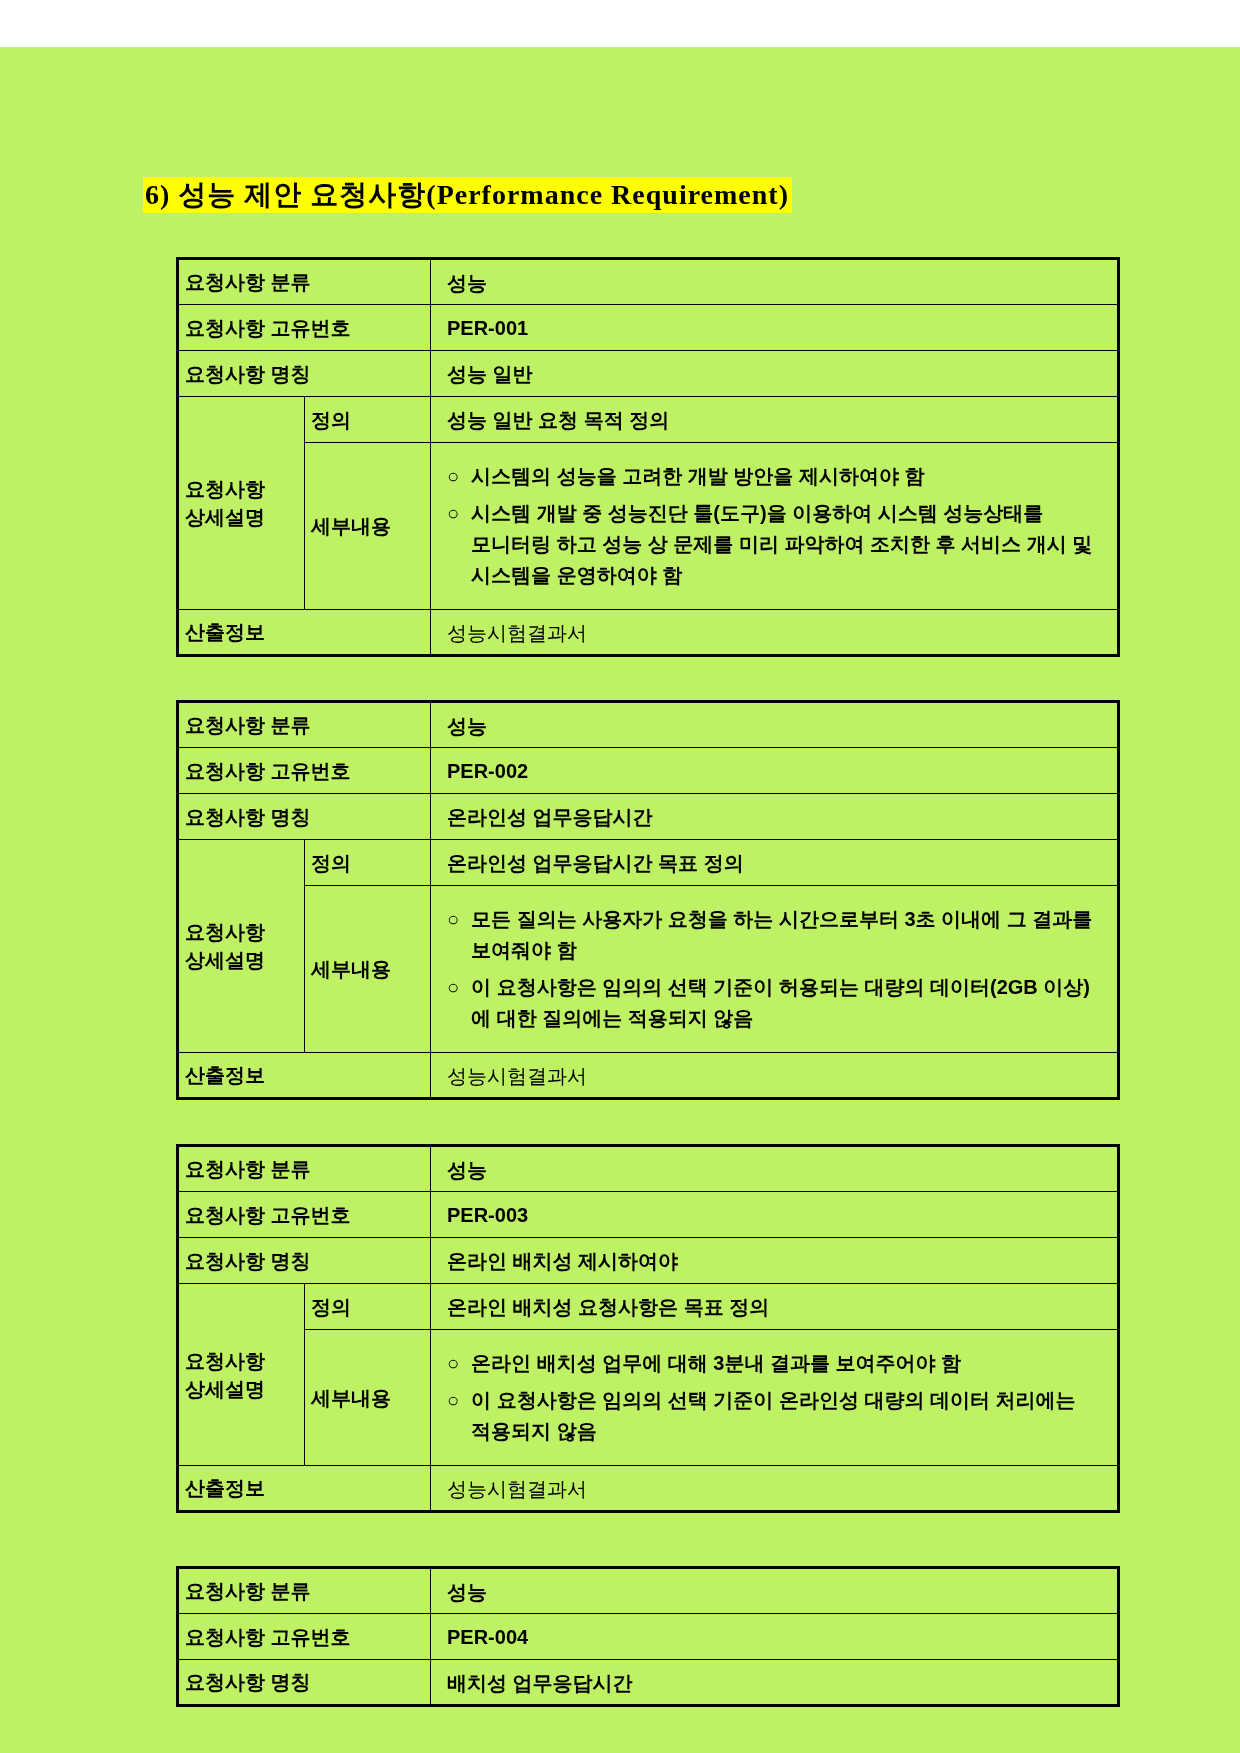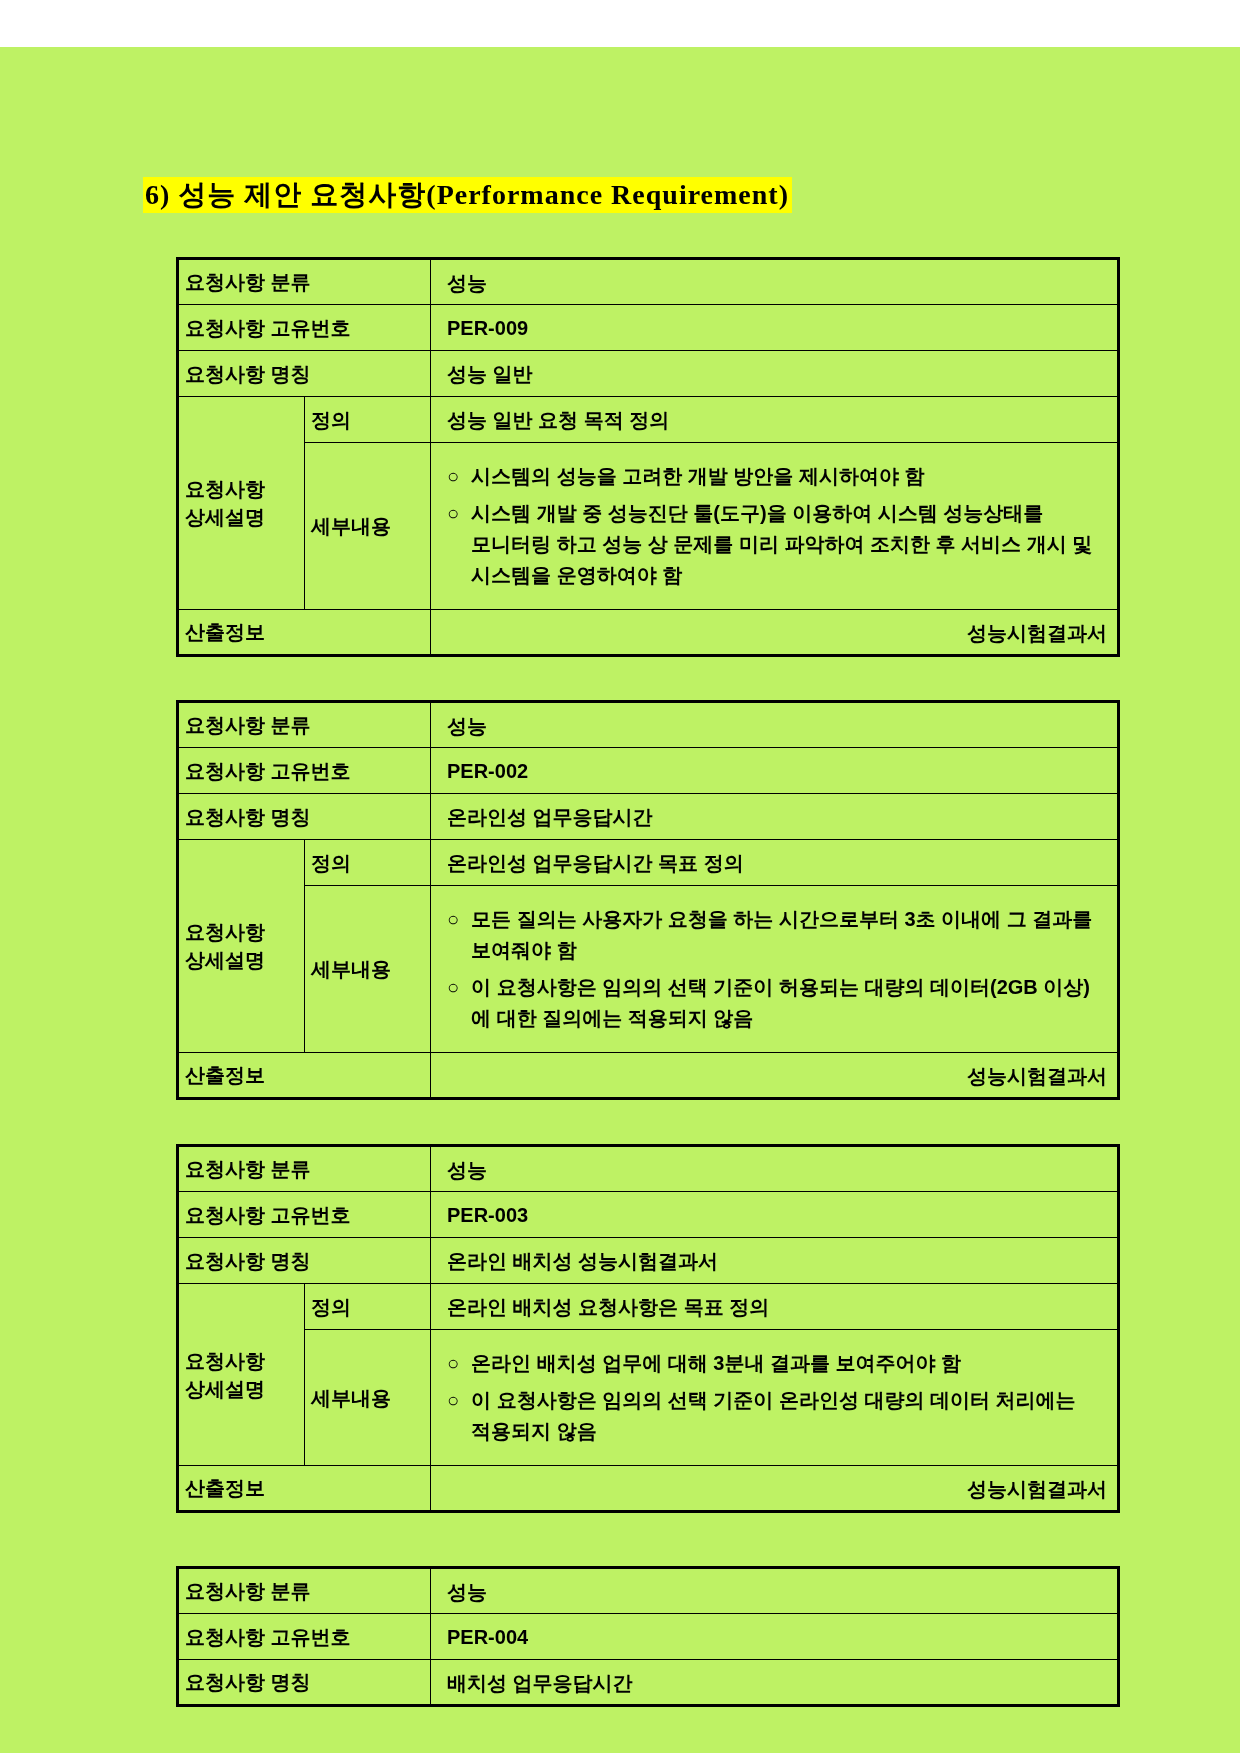--- a/index.html
+++ b/index.html
@@ -53,23 +53,22 @@
     padding: 2px 6px;
     word-break: keep-all;
     line-height: 1.4;
   }
   td.val {
     font-weight: 700;
     padding: 6px 10px 4px 16px;
     word-break: keep-all;
   }
   td.val-out {
-    font-weight: 700;
+    font-weight: 400;
     font-size: 19px;
-    text-align: right;
   }
   td.detail-cell {
     padding: 12px 12px 12px 16px;
   }
   .bullet-item {
     display: flex;
     gap: 12px;
     margin: 6px 0;
     font-weight: 700;
     line-height: 31px;
@@ -100,21 +99,21 @@
         <col style="width:126px">
         <col style="width:688px">
       </colgroup>
     <tbody>
         <tr class="std">
       <td class="lab" colspan="2">요청사항 분류</td>
       <td class="val">성능</td>
     </tr>
     <tr class="std">
       <td class="lab" colspan="2">요청사항 고유번호</td>
-      <td class="val">PER-009</td>
+      <td class="val">PER-001</td>
     </tr>
     <tr class="std">
       <td class="lab" colspan="2">요청사항 명칭</td>
       <td class="val">성능 일반</td>
     </tr>
     <tr class="std">
       <td class="lab" rowspan="2">요청사항 상세설명</td>
       <td class="lab">정의</td>
       <td class="val">성능 일반 요청 목적 정의</td>
     </tr>
@@ -192,21 +191,21 @@
         <tr class="std">
       <td class="lab" colspan="2">요청사항 분류</td>
       <td class="val">성능</td>
     </tr>
     <tr class="std">
       <td class="lab" colspan="2">요청사항 고유번호</td>
       <td class="val">PER-003</td>
     </tr>
     <tr class="std">
       <td class="lab" colspan="2">요청사항 명칭</td>
-      <td class="val">온라인 배치성 성능시험결과서</td>
+      <td class="val">온라인 배치성 제시하여야</td>
     </tr>
     <tr class="std">
       <td class="lab" rowspan="2">요청사항 상세설명</td>
       <td class="lab">정의</td>
       <td class="val">온라인 배치성 요청사항은 목표 정의</td>
     </tr>
     <tr>
       <td class="lab">세부내용</td>
       <td class="val detail-cell">
         <div class="bullet-item">

